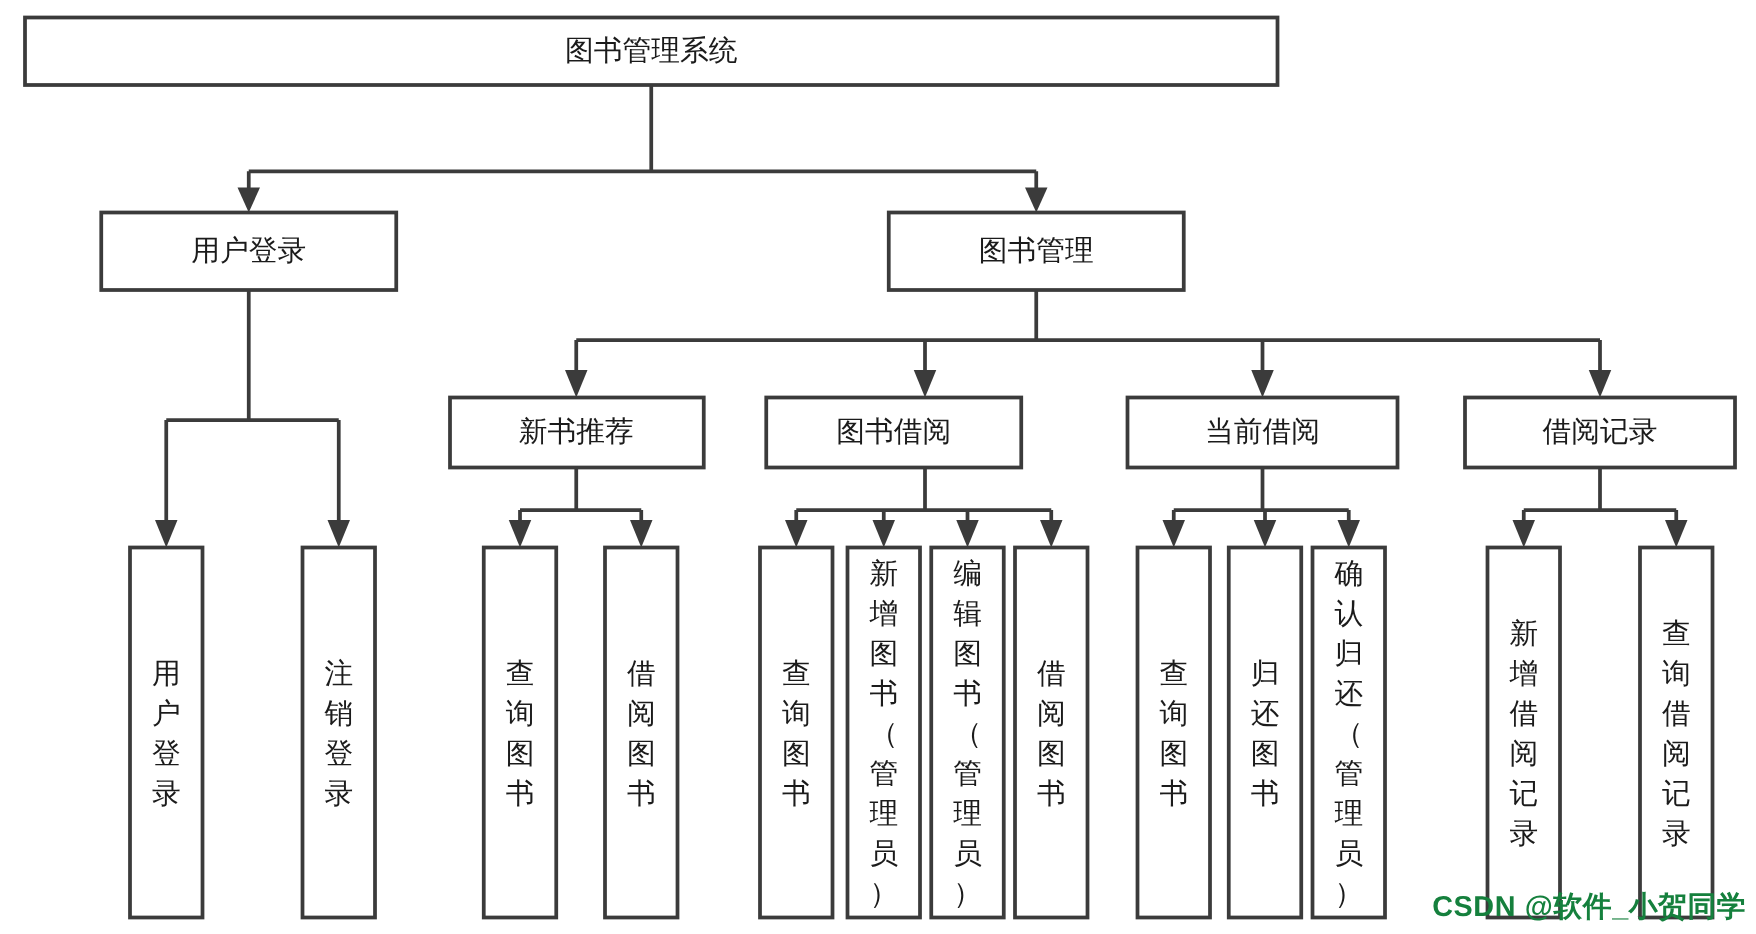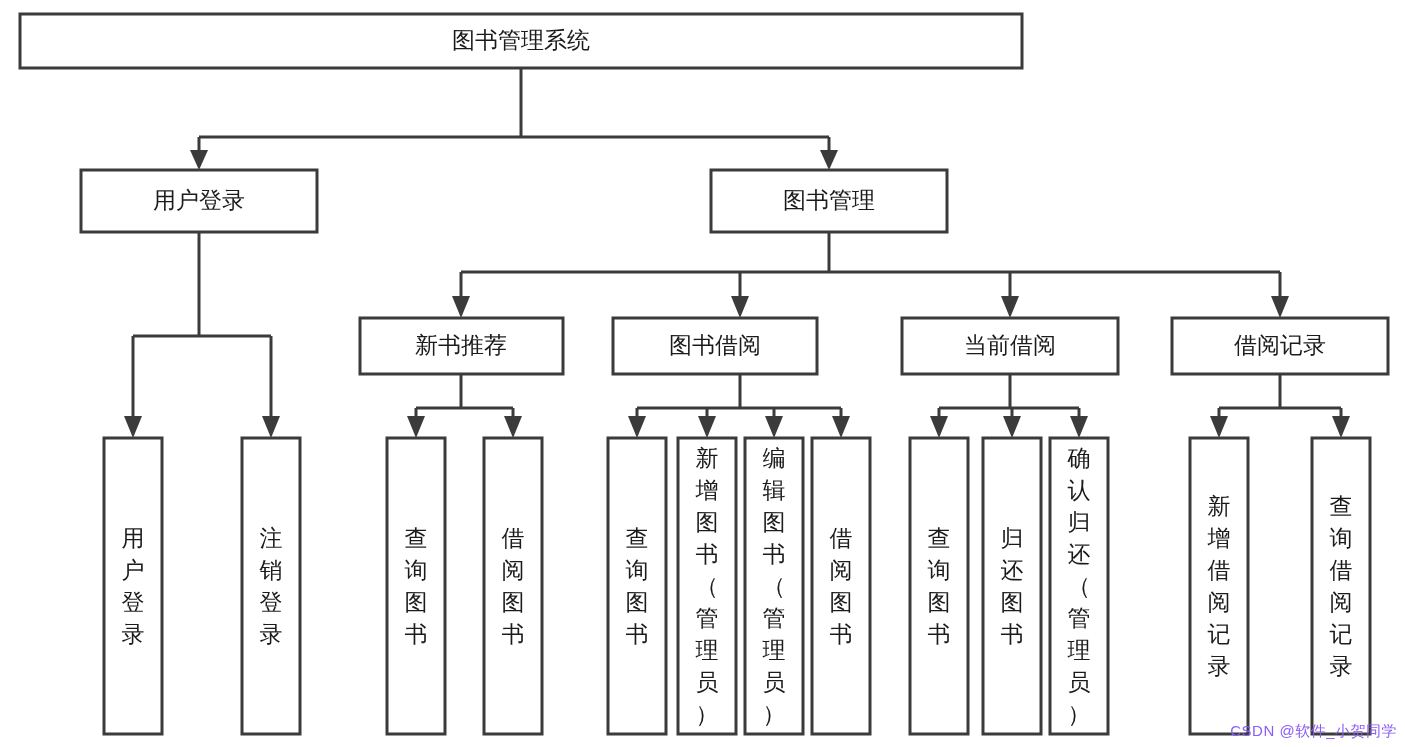--- a/index.html
+++ b/index.html
@@ -53,25 +53,26 @@
     font-family: "Liberation Sans", "DejaVu Sans", sans-serif;
     font-size: 23px;
     fill: #1b1b1b;
     text-anchor: middle;
   }
   .watermark {
     position: absolute;
     right: 8px;
     bottom: 6px;
     font-family: "Liberation Sans", "DejaVu Sans", sans-serif;
-    font-size: 15px;
-    color: #8b5cf6;
+    font-size: 23px;
+    color: #15803d;
     letter-spacing: 0.5px;
     white-space: nowrap;
     user-select: none;
+    font-weight: bold;
   }
 </style>
 </head>
 <body>
 
 <div id="diagram-root">
 
   <svg id="flowchart" viewBox="0 0 1405 747" xmlns="http://www.w3.org/2000/svg">
 
     <defs>

